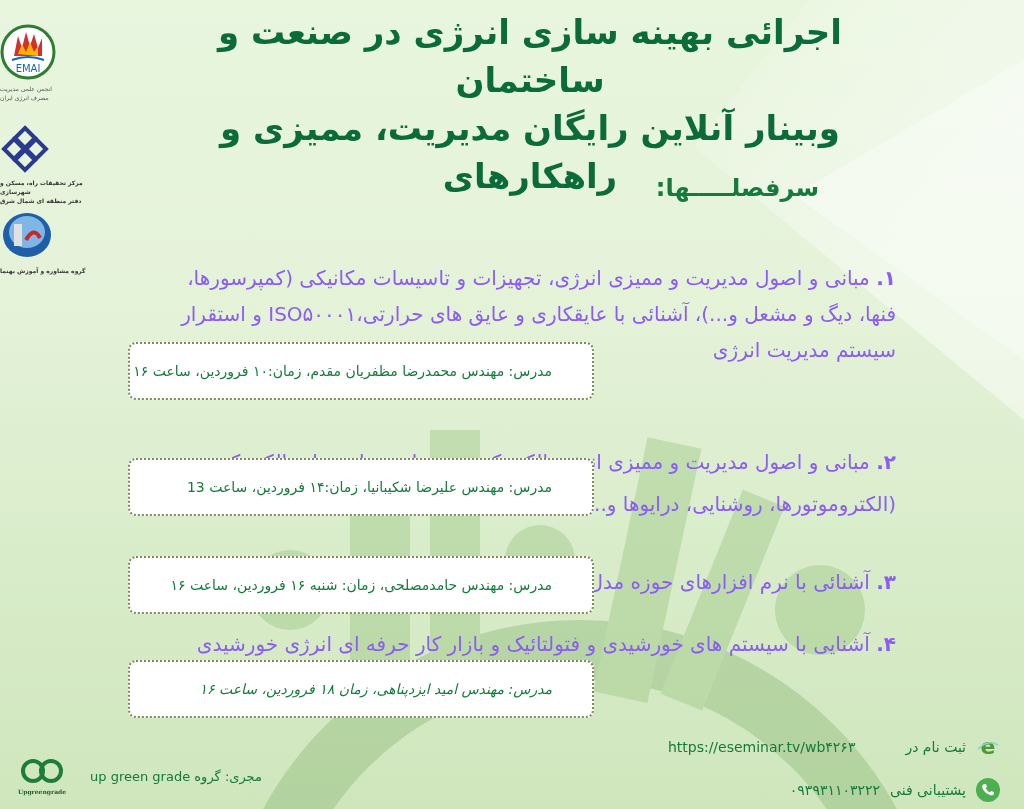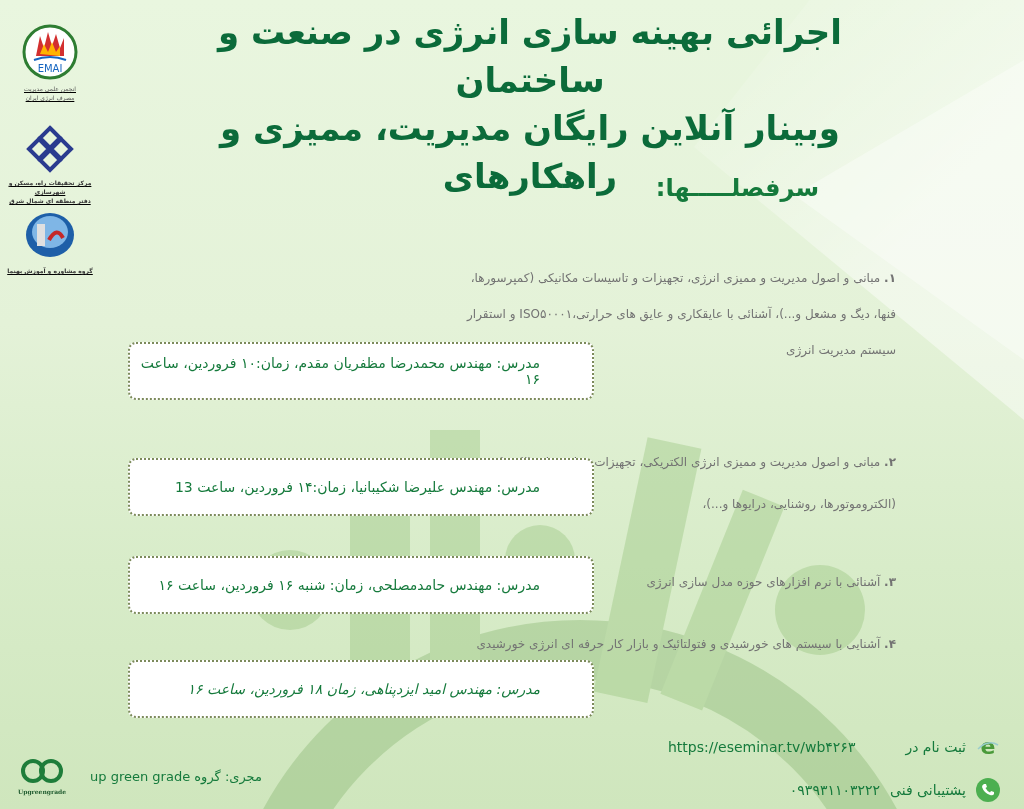--- a/index.html
+++ b/index.html
@@ -25,36 +25,36 @@
     position: absolute; left: 180px; top: 420px; width: 800px; height: 420px;
     pointer-events: none; opacity: 0.35;
   }
   .title {
     position: absolute; top: 8px; left: 150px; width: 760px;
     text-align: center; color: #0b6b3a;
     font-family: "DejaVu Sans", sans-serif; font-weight: bold;
     font-size: 34px; line-height: 48px;
   }
   .sidebar { position: absolute; left: 0; top: 0; width: 100px; direction: rtl; }
-  .logo-block { position: absolute; text-align: center; width: 100px; text-decoration: underline; }
+  .logo-block { position: absolute; text-align: left; width: 100px; }
   .logo-caption { font-size: 6px; color: #555; line-height: 9px; }
   .logo-caption.dark { color: #333; font-weight: bold; }
   .section-head {
     position: absolute; top: 174px; right: 205px;
     color: #157a3c; font-size: 24px; font-weight: bold;
   }
   .topic {
-    position: absolute; right: 128px; color: #737373;
-    font-size: 12px; line-height: 36px; text-align: right; width: 720px;
+    position: absolute; right: 128px; color: #8b5cf6;
+    font-size: 20px; line-height: 36px; text-align: right; width: 720px;
   }
   .topic .num { font-weight: bold; }
   .instr-box {
     position: absolute; left: 128px; width: 466px; height: 58px;
     background: #ffffff; border: 2px dotted #7c8a5b; border-radius: 8px;
-    display: flex; align-items: center; padding-right: 52px;
+    display: flex; align-items: center; padding-right: 40px;
     color: #157a3c; font-size: 14px;
   }
   .footer-row {
     position: absolute; right: 24px; display: flex; align-items: center; gap: 10px;
     color: #157a3c; font-size: 14px;
   }
   .icon-circle {
     width: 24px; height: 24px; border-radius: 50%;
     display: flex; align-items: center; justify-content: center;
   }

